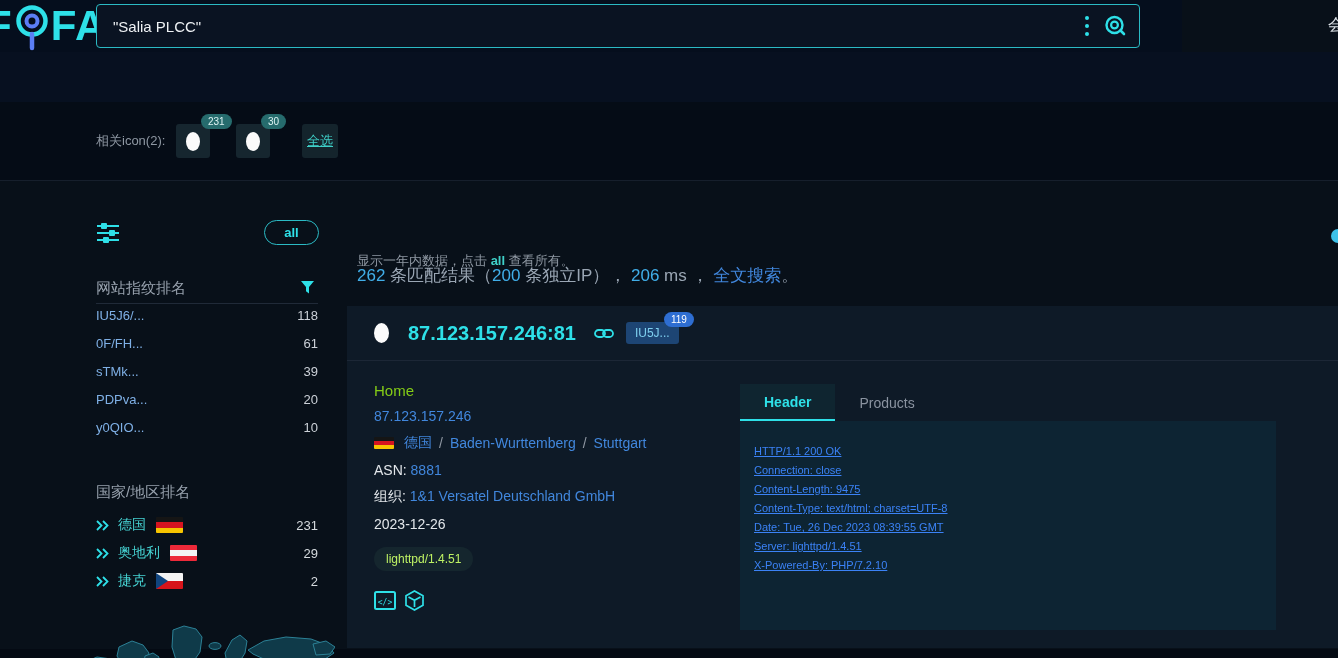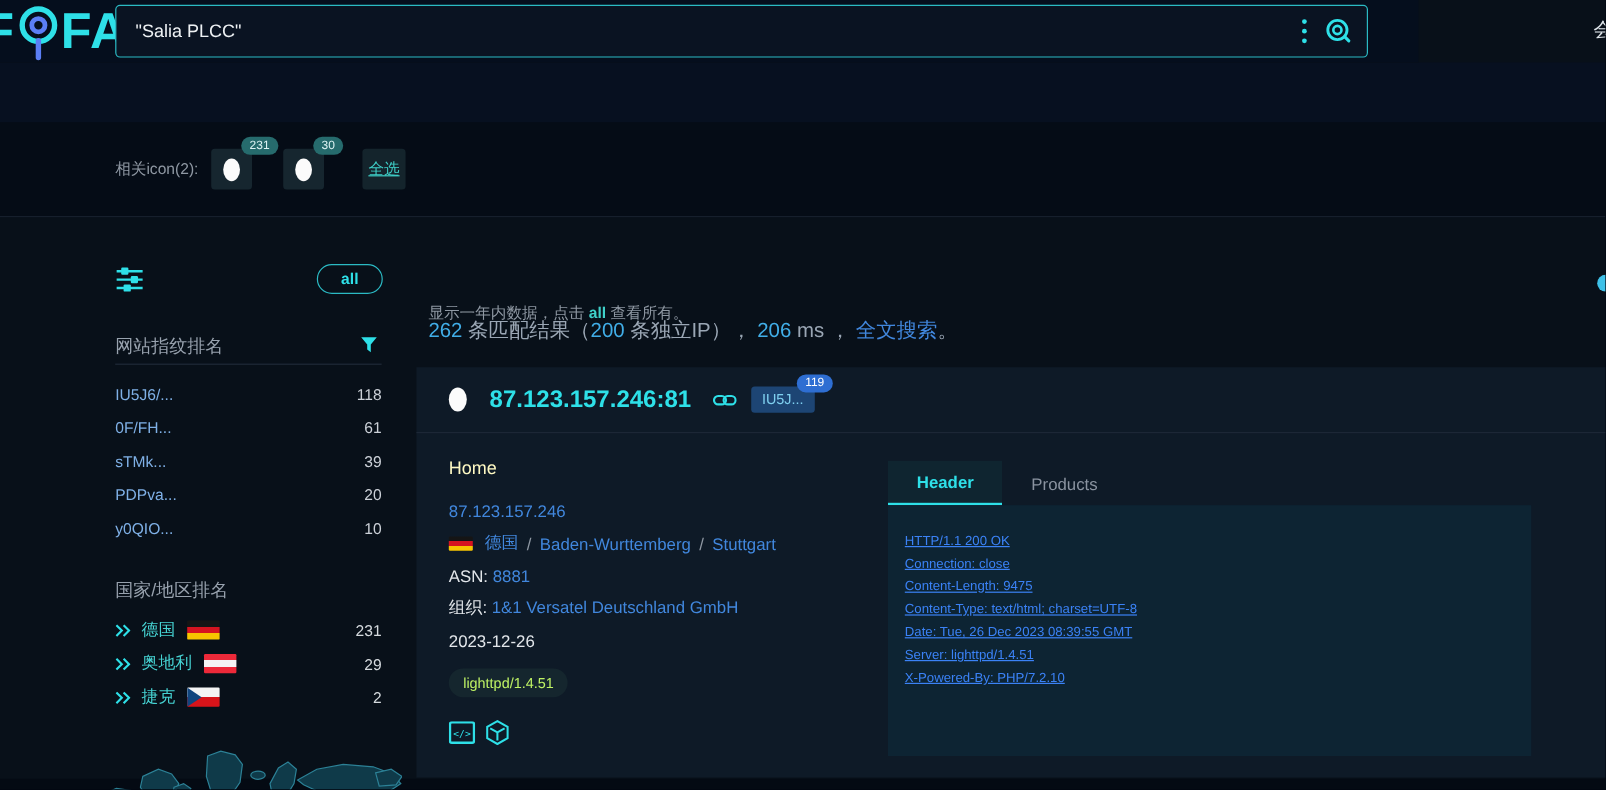--- a/index.html
+++ b/index.html
@@ -38,21 +38,21 @@
 
   
   .sliders-btn { position:absolute; left:97px; top:222px; cursor:pointer; }
   .all-pill { position:absolute; left:264px; top:220px; width:55px; height:25px;
               border:1px solid #2bbac4; border-radius:13px; background:transparent;
               color:#2ee0e8; font-size:13px; font-weight:bold; cursor:pointer; font-family:inherit; }
   .side-title { position:absolute; left:96px; font-size:15px; color:#98a2ae; }
   .funnel-btn { position:absolute; left:300px; top:280px; cursor:pointer; background:none; border:none; }
   .side-divider { position:absolute; left:96px; top:303px; width:222px; height:1px; background:#202a38; }
   .fp-list { position:absolute; left:96px; top:308px; width:222px; }
-  .fp-row { height:28px; display:flex; align-items:flex-end; justify-content:space-between; }
+  .fp-row { height:28px; display:flex; align-items:flex-start; justify-content:space-between; }
   .fp-label { color:#7fb0e6; font-size:13px; cursor:pointer; }
   .fp-count { color:#ccd1d8; font-size:13px; }
   .country-list { position:absolute; left:96px; top:511px; width:222px; }
   .c-row { height:28px; display:flex; align-items:center; }
   .c-name { color:#46d3d3; font-size:14px; margin-left:9px; cursor:pointer; }
   .c-count { margin-left:auto; color:#d5dade; font-size:13px; }
   .flag { position:relative; width:27px; height:16px; margin-left:10px; border-radius:1px; overflow:hidden; display:inline-block; }
   .flag-de { background:linear-gradient(to bottom,#151515 33%,#d61420 33% 66%,#f7c500 66%); }
   .flag-at { background:linear-gradient(to bottom,#ed2939 33%,#f4f4f4 33% 66%,#ed2939 66%); }
   .flag-cz { background:linear-gradient(to bottom,#f4f4f4 50%,#d7141a 50%); }
@@ -77,21 +77,21 @@
                  border-bottom:1px solid #1c2736; display:flex; align-items:center; padding-left:27px; }
   .fav-oval { width:15px; height:20px; background:#fbfbfb; border-radius:50%; }
   .card-ip { margin-left:19px; font-size:20px; font-weight:bold; color:#2ee0e8; cursor:pointer; }
   .chain-btn { margin-left:18px; background:none; border:none; cursor:pointer; display:flex; }
   .ip-tag { position:relative; margin-left:12px; background:#1d4574; color:#7fd0f0;
             font-size:12px; padding:4px 9px; border-radius:3px; cursor:pointer; }
   .ip-tag-badge { position:absolute; top:-10px; left:38px; background:#2e6ed2; color:#fff;
                   font-size:10px; padding:2px 7px; border-radius:9px; white-space:nowrap; }
 
   .card-left { position:absolute; left:27px; top:76px; width:340px; font-size:14px; }
-  .cl-title { font-size:15px; color:#fef9c3; margin-bottom:19px; cursor:default; }
+  .cl-title { font-size:15px; color:#84cc16; margin-bottom:9px; cursor:default; }
   .cl-host { color:#4187dd; margin-bottom:10px; cursor:pointer; }
   .cl-geo { display:flex; align-items:center; margin-bottom:10px; }
   .cl-geo .sep { color:#8f98a3; margin:0 7px; }
   .cl-geo a { color:#4187dd; text-decoration:none; cursor:pointer; }
   .cl-geo .flag { margin-left:0; margin-right:10px; }
   .cl-kv { margin-bottom:10px; color:#e2e6ea; }
   .cl-kv .v { color:#4187dd; cursor:pointer; }
   .cl-date { color:#e2e6ea; margin-bottom:15px; }
   .server-tag { display:inline-block; background:#15262e; color:#bef264; font-size:12px;
                 padding:5px 12px; border-radius:13px; margin-bottom:19px; cursor:pointer; }

